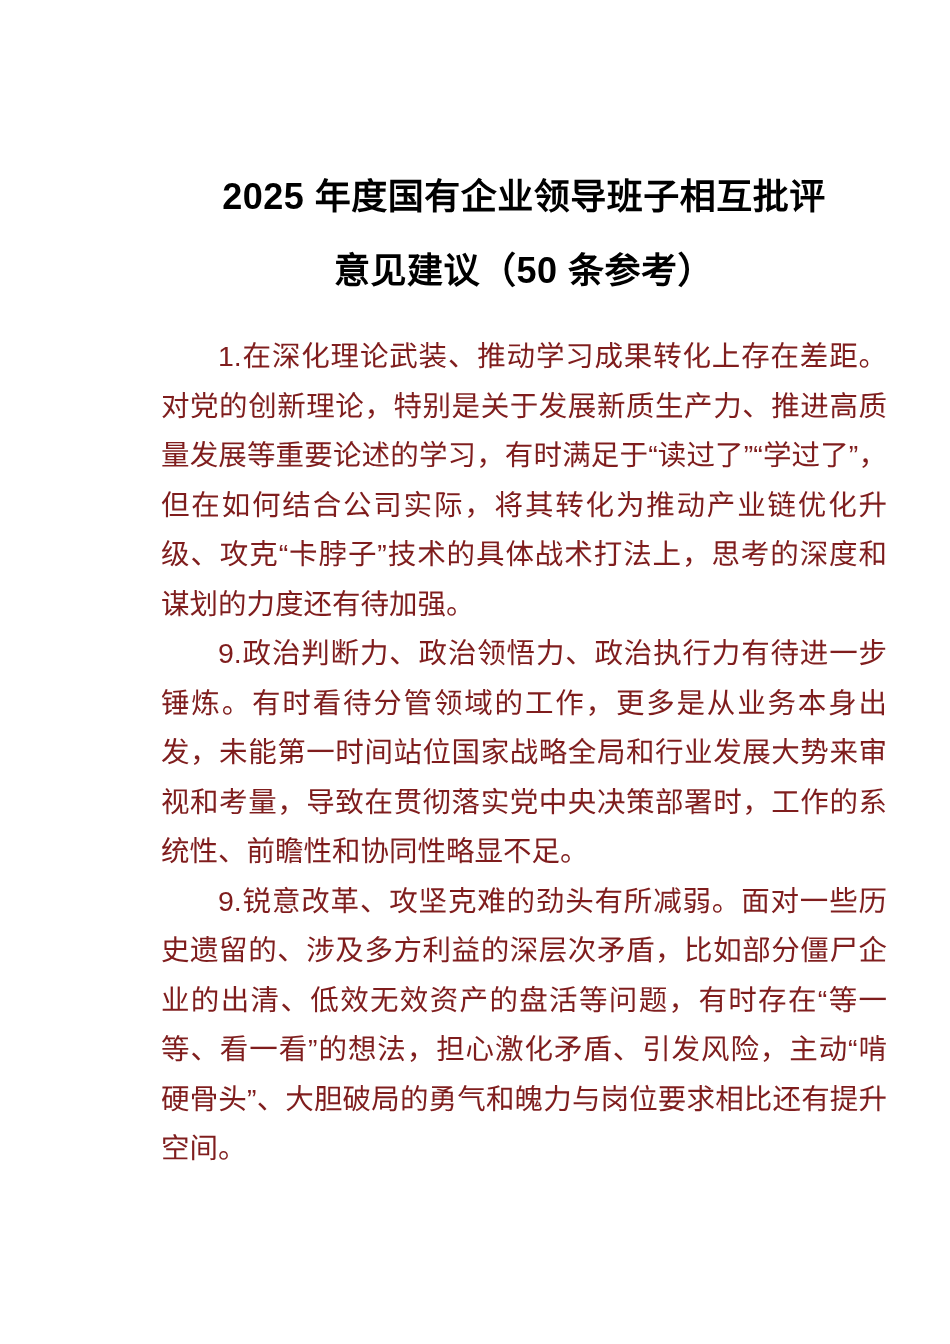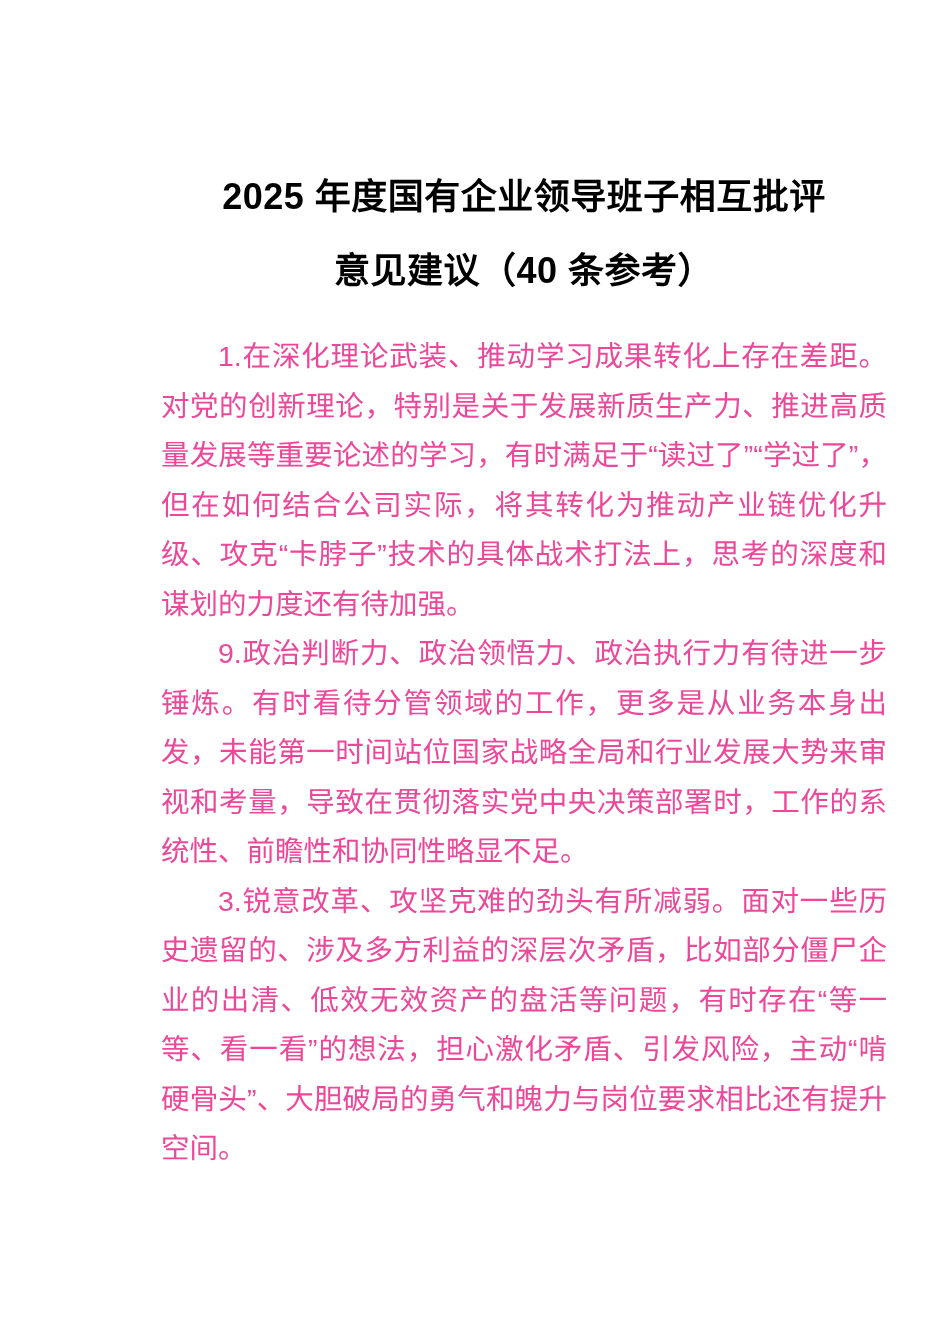--- a/index.html
+++ b/index.html
@@ -56,40 +56,40 @@
   }
 
   .para {
     margin: 0 0 0 0;
     padding: 0;
     font-size: 28.5px;
     line-height: 49.5px;
     text-align: justify;
     text-justify: inter-ideograph;
     text-indent: 2em;
-    color: #ec4899;
+    color: #7f1d1d;
     letter-spacing: 0px;
     word-break: break-all;
   }
 
   .para + .para {
     margin-top: 0px;
   }
 </style>
 </head>
 <body>
 
 <div class="page">
   <div class="content">
 
     <h1 class="doc-title">
       <span class="title-line title-line-1">2025 年度国有企业领导班子相互批评</span>
-      <span class="title-line title-line-2">意见建议（40 条参考）</span>
+      <span class="title-line title-line-2">意见建议（50 条参考）</span>
     </h1>
 
     <div class="body-block">
       <p class="para">1.在深化理论武装、推动学习成果转化上存在差距。对党的创新理论，特别是关于发展新质生产力、推进高质量发展等重要论述的学习，有时满足于“读过了”“学过了”，但在如何结合公司实际，将其转化为推动产业链优化升级、攻克“卡脖子”技术的具体战术打法上，思考的深度和谋划的力度还有待加强。</p>
       <p class="para">9.政治判断力、政治领悟力、政治执行力有待进一步锤炼。有时看待分管领域的工作，更多是从业务本身出发，未能第一时间站位国家战略全局和行业发展大势来审视和考量，导致在贯彻落实党中央决策部署时，工作的系统性、前瞻性和协同性略显不足。</p>
-      <p class="para">3.锐意改革、攻坚克难的劲头有所减弱。面对一些历史遗留的、涉及多方利益的深层次矛盾，比如部分僵尸企业的出清、低效无效资产的盘活等问题，有时存在“等一等、看一看”的想法，担心激化矛盾、引发风险，主动“啃硬骨头”、大胆破局的勇气和魄力与岗位要求相比还有提升空间。</p>
+      <p class="para">9.锐意改革、攻坚克难的劲头有所减弱。面对一些历史遗留的、涉及多方利益的深层次矛盾，比如部分僵尸企业的出清、低效无效资产的盘活等问题，有时存在“等一等、看一看”的想法，担心激化矛盾、引发风险，主动“啃硬骨头”、大胆破局的勇气和魄力与岗位要求相比还有提升空间。</p>
     </div>
 
   </div>
 </div>
 
 </body></html>

